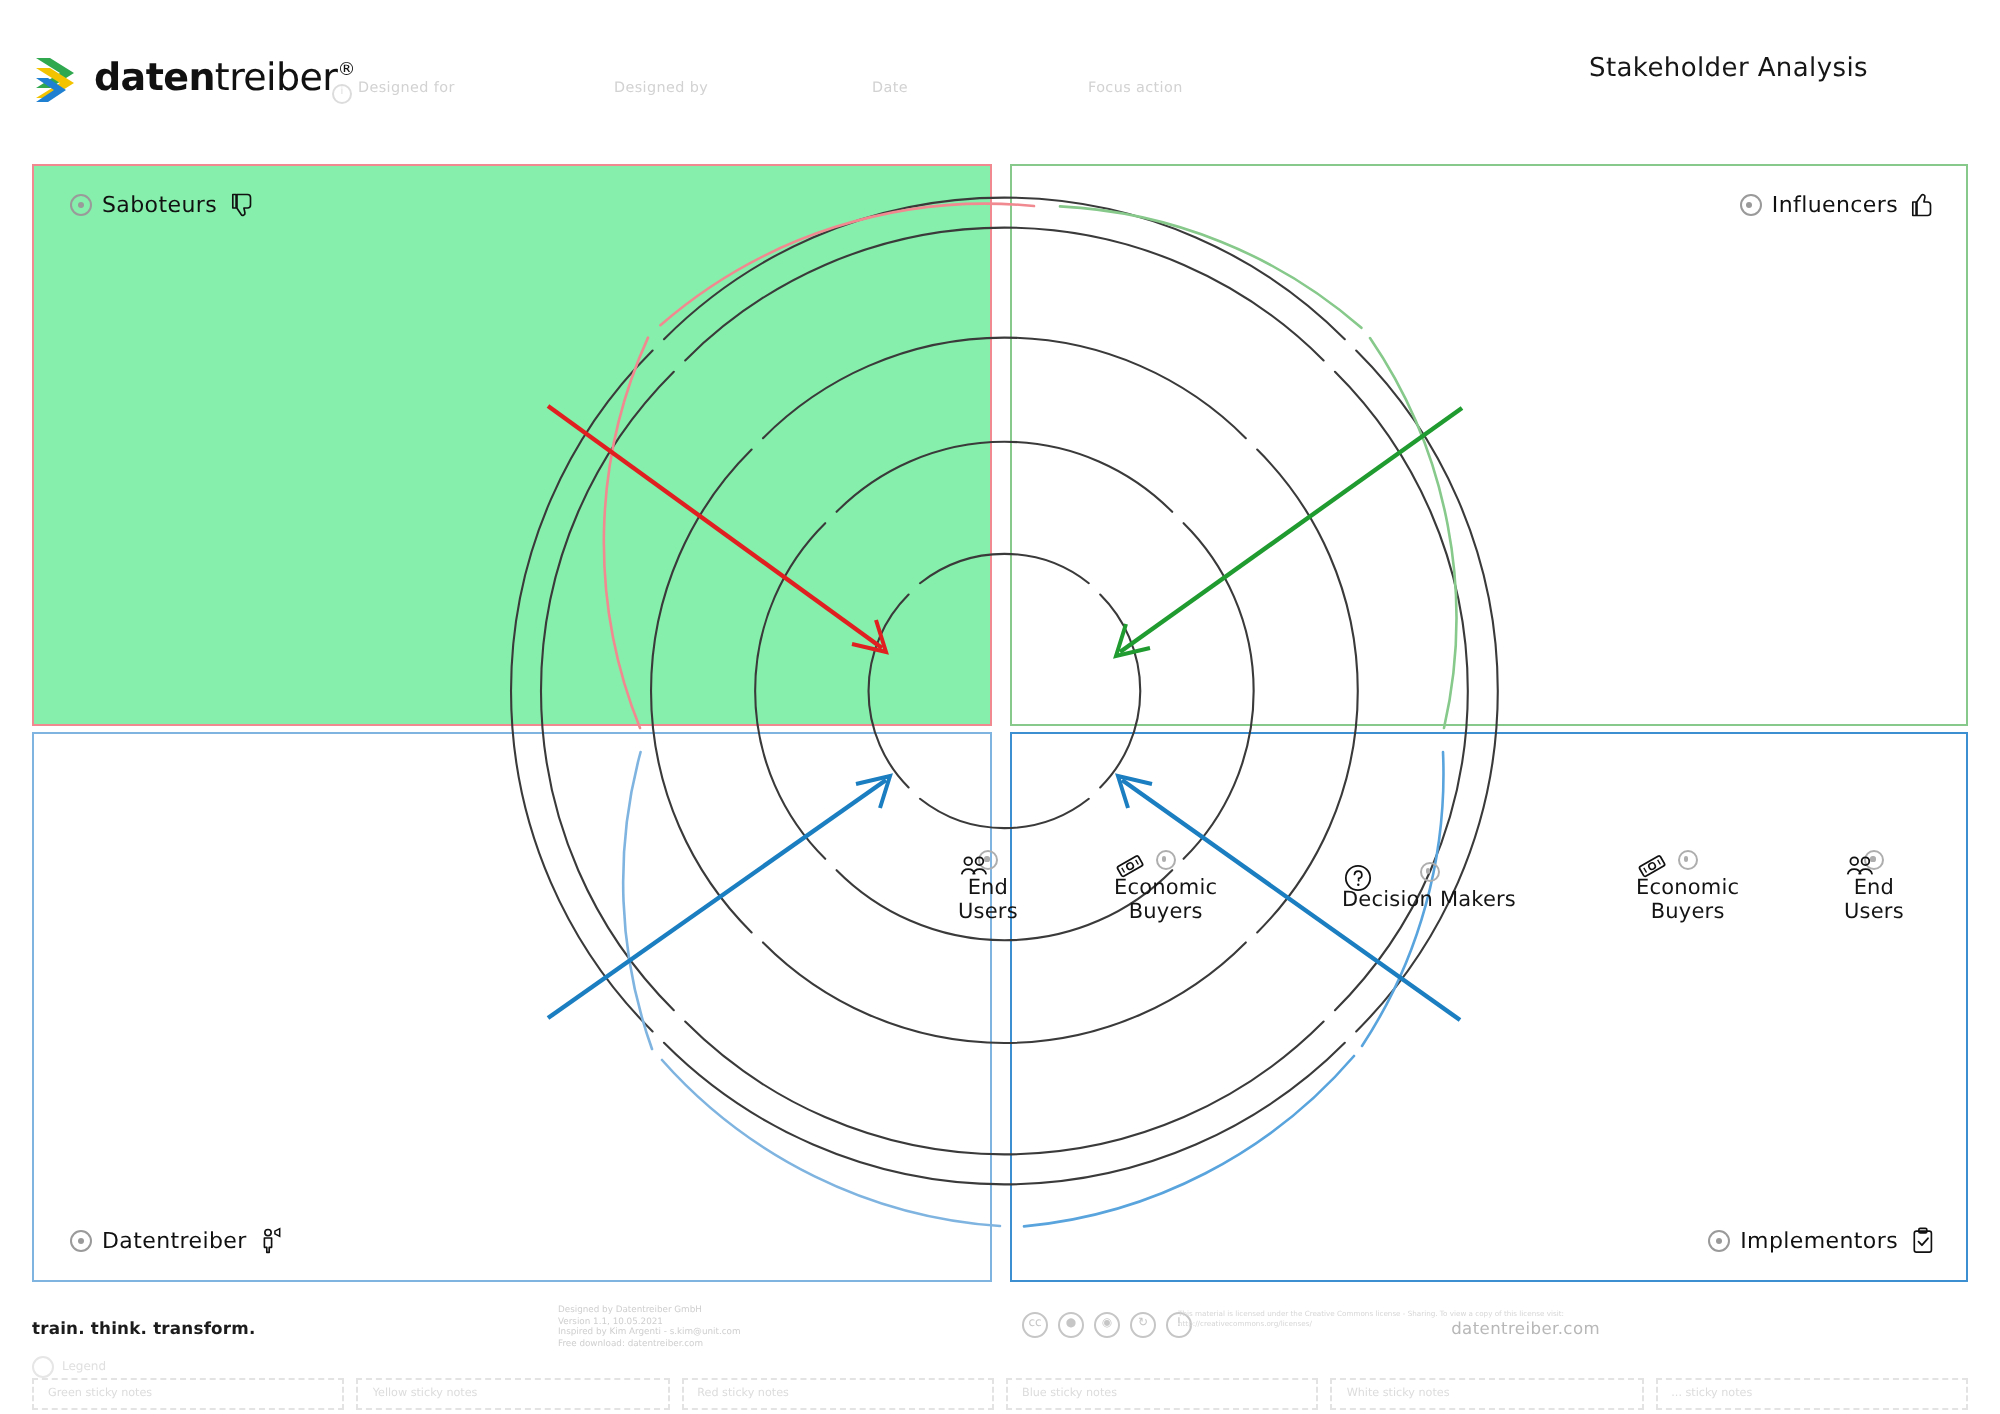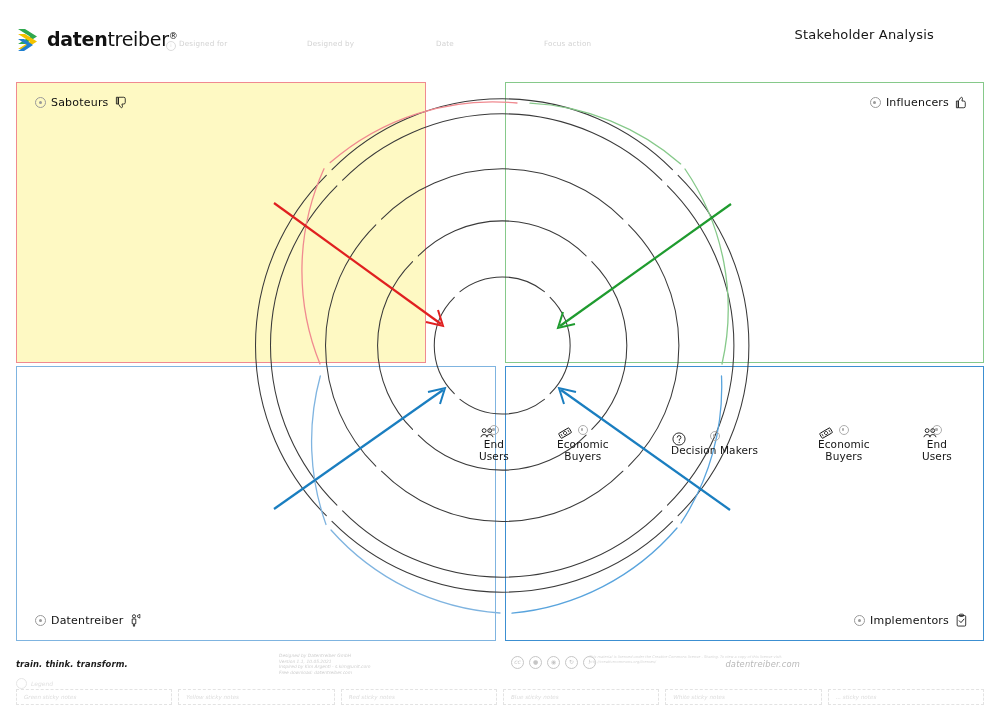--- a/index.html
+++ b/index.html
@@ -29,21 +29,21 @@
   .title{position:absolute;right:18px;top:27px;font-size:13px;color:#161616;letter-spacing:.2px;white-space:nowrap;}
 
   
   .quad{position:absolute;box-sizing:border-box;}
   .quad-label{position:absolute;font-size:11px;color:#111;white-space:nowrap;display:flex;align-items:center;gap:5px;letter-spacing:.2px;}
   .quad-label .bullet{display:inline-block;width:9px;height:9px;border:1px solid #9a9a9a;border-radius:50%;
       position:relative;flex:0 0 auto;}
   .quad-label .bullet::after{content:"";position:absolute;left:2.5px;top:2.5px;width:3px;height:3px;border-radius:50%;background:#9a9a9a;}
   .qi{width:15px;height:15px;display:inline-block;}
 
-  #q-saboteurs{left:16px;top:82px;width:410px;height:281px;border:1.4px solid #f08a90;background:#fef9c3;text-decoration:underline;}
+  #q-saboteurs{left:16px;top:82px;width:480px;height:281px;border:1.4px solid #f08a90;background:#86efac;text-decoration:underline;}
   #q-influencers{left:505px;top:82px;width:479px;height:281px;border:1.2px solid #86c98a;background:transparent;padding-left:32px;}
   #q-recommenders{left:16px;top:366px;width:480px;height:275px;border:1.2px solid #7fb4e0;background:transparent;}
   #q-implementors{left:505px;top:366px;width:479px;height:275px;border:1.2px solid #3c8fd1;background:transparent;}
 
   
   .diagram{position:absolute;left:230px;top:78px;width:545px;height:562px;}
   .diagram svg{position:absolute;left:0;top:0;}
 
   .ring-label{position:absolute;display:flex;align-items:center;gap:4px;white-space:nowrap;
       font-size:10.5px;color:#141414;letter-spacing:.1px;line-height:11.5px;flex-direction:column;}
@@ -52,21 +52,21 @@
   .ring-label .txt{text-align:center;}
   .ring-label .ico{width:16px;height:16px;flex:0 0 auto;}
 
   #rl-eu-l{left:249px;top:347px;}
   #rl-eb-l{left:327px;top:347px;}
   #rl-dm{left:441px;top:353px;}
   #rl-eb-r{left:588px;top:347px;}
   #rl-eu-r{left:692px;top:347px;}
 
   
-  .footer{position:absolute;left:0;top:645px;width:816px;height:62px;font-style:italic;}
+  .footer{position:absolute;left:0;top:645px;width:816px;height:62px;}
   .tagline{position:absolute;left:16px;top:14px;font-size:8.4px;font-weight:700;color:#1c1c1c;letter-spacing:.1px;}
   .colophon{position:absolute;left:279px;top:8px;font-size:4.4px;line-height:5.6px;color:#cfcfcf;white-space:pre-line;}
   .cc{position:absolute;left:511px;top:11px;display:flex;align-items:center;gap:5px;}
   .cc-ico{width:11px;height:11px;border:.8px solid #c6c6c6;border-radius:50%;color:#c6c6c6;
       font-size:6px;line-height:10px;text-align:center;}
   .cc-note{position:absolute;left:589px;top:10px;width:200px;font-size:3.6px;line-height:4.6px;color:#d6d6d6;}
   .site{position:absolute;right:16px;top:14px;font-size:8.3px;color:#b8b8b8;letter-spacing:.2px;}
 
   .legend{position:absolute;left:16px;top:33px;width:968px;}
   .legend-head{position:absolute;left:0;top:0;display:flex;align-items:center;gap:4px;font-size:6px;color:#e0e0e0;}

